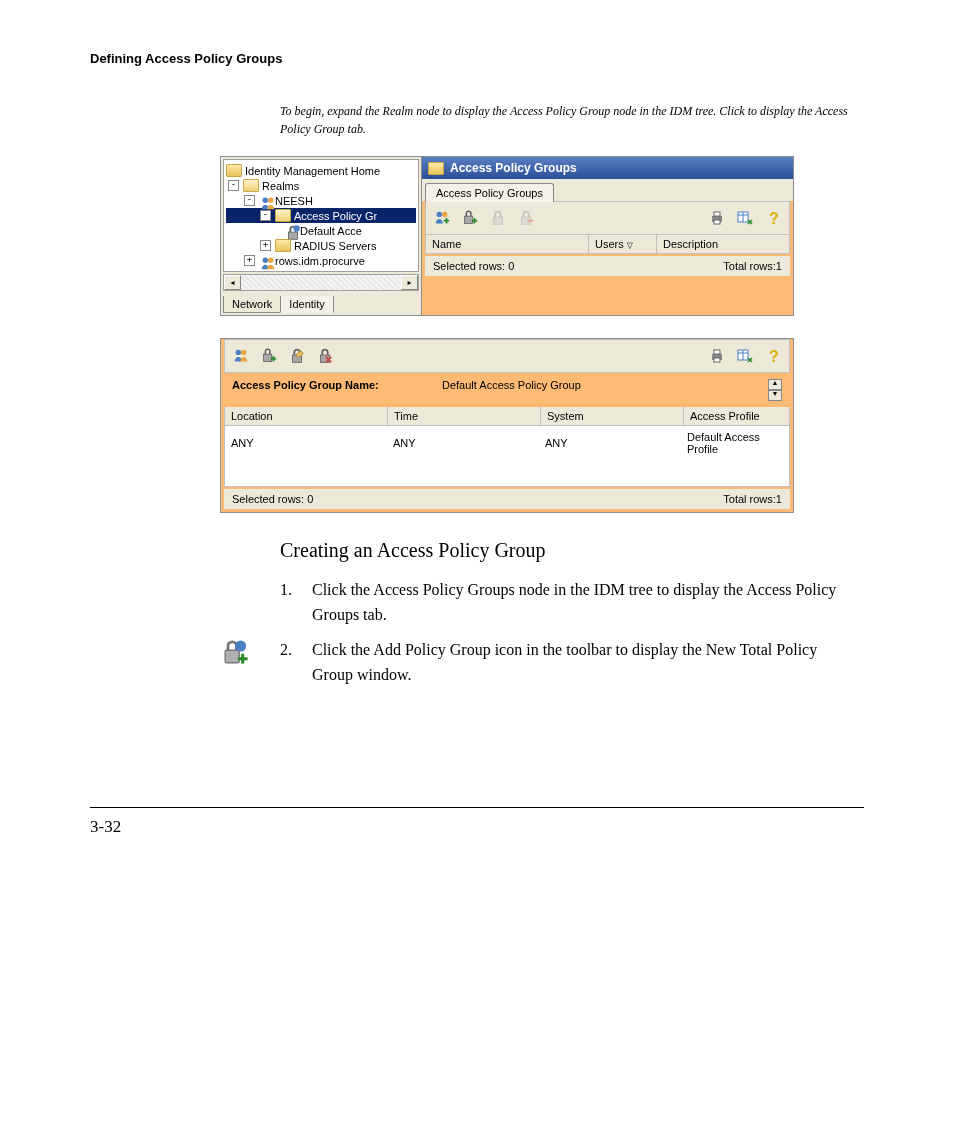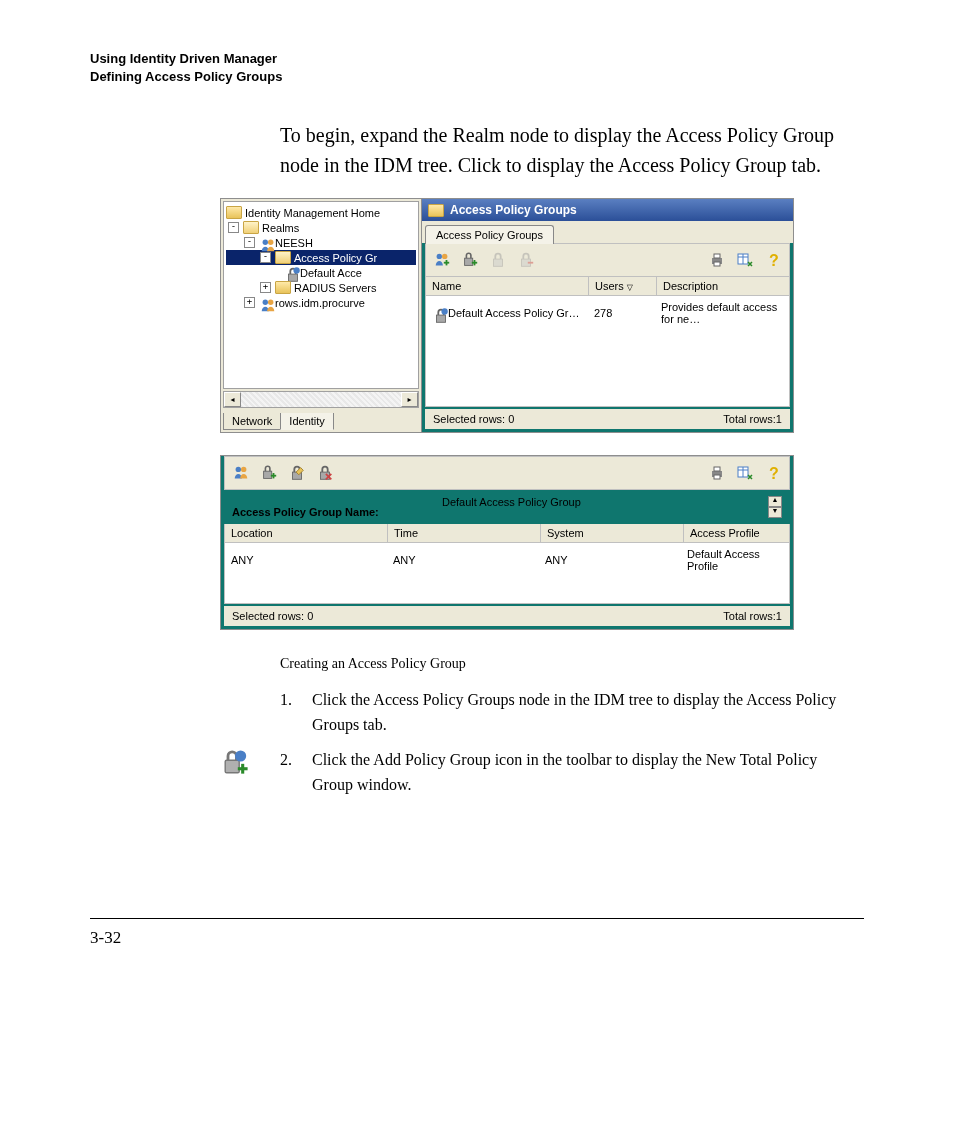--- a/index.html
+++ b/index.html
@@ -3,24 +3,24 @@
 <meta charset="utf-8">
 <style>
   body{
     margin:0;padding:0;background:#fff;
     font-family:Georgia,'Times New Roman',serif;
     font-size:16px;color:#000;width:954px;min-height:1145px;
     position:relative;
   }
   .page{padding:50px 90px 40px 90px;}
   .header{font-family:Arial,Helvetica,sans-serif;font-weight:bold;font-size:13px;line-height:1.4;margin-bottom:34px;}
-  .body-text{margin-left:190px;line-height:1.5;font-size:20px;margin-bottom:18px;}
+  .body-text{margin-left:190px;line-height:1.5;font-size:12px;margin-bottom:18px;font-style:italic;}
   .screenshot{margin-left:130px;margin-bottom:22px;}
   .win{
-    background:#0f766e;border:1px solid #8e8e8e;font-family:Tahoma,Arial,sans-serif;
+    background:#fdba74;border:1px solid #8e8e8e;font-family:Tahoma,Arial,sans-serif;
     font-size:11px;color:#000;
   }
   .fig1{display:flex;width:572px;}
   .tree-pane{width:200px;border-right:1px solid #8e8e8e;display:flex;flex-direction:column;background:#ece9d8;}
   .tree-body{background:#fff;border:1px solid #a0a0a0;margin:2px;flex:1;padding:3px 2px;overflow:hidden;white-space:nowrap;}
   .tree-row{display:flex;align-items:center;gap:3px;padding:1px 0;font-size:11px;}
   .tree-row.sel{background:#0a246a;color:#fff;}
   .ico-folder{width:14px;height:11px;display:inline-block;background:linear-gradient(#ffe9a8,#e8c35a);border:1px solid #c9a544;border-radius:1px;}
   .ico-folder.open{background:linear-gradient(#fff3c8,#f0d078);}
   .ico-sm{width:13px;height:13px;display:inline-block;}
@@ -42,43 +42,42 @@
   .tico{width:20px;height:20px;display:inline-flex;align-items:center;justify-content:center;}
   .grid-head{display:flex;background:#ece9d8;margin:0 3px;border:1px solid #c0c0c0;border-top:none;justify-content:center;}
   .gh{padding:3px 6px;border-right:1px solid #c0c0c0;font-size:11px;}
   .grid-body{background:#fff;margin:0 3px;border:1px solid #c0c0c0;border-top:none;min-height:110px;}
   .grid-row{display:flex;padding:3px 0;}
   .gc{padding:2px 6px;font-size:11px;display:flex;align-items:center;gap:3px;}
   .status{display:flex;justify-content:space-between;padding:4px 8px;background:#ece9d8;font-size:11px;margin:2px 3px 3px 3px;}
   .fig2{width:572px;}
   .props-toolbar{background:#ece9d8;padding:6px;display:flex;align-items:center;justify-content:space-between;border:1px solid #c0c0c0;margin:0 3px;}
   .label-row{padding:6px 8px;font-size:11px;margin:0 3px;display:flex;}
-  .label-row b{min-width:210px;margin-top:10px;}
+  .label-row b{min-width:210px;}
   .spinner{width:14px;display:flex;flex-direction:column;margin-left:auto;}
   .spin-btn{height:9px;border:1px solid #888;background:#ece9d8;font-size:7px;line-height:6px;text-align:center;}
-  .section-title{margin-left:190px;font-size:14px;margin-top:26px;margin-bottom:16px;}
+  .section-title{margin-left:190px;font-size:20px;margin-top:26px;margin-bottom:16px;}
   .step{margin-left:190px;display:flex;gap:12px;line-height:1.55;font-size:16px;margin-bottom:10px;padding-right:20px;}
   .step .num{min-width:20px;}
   .step-icon{position:absolute;left:220px;width:30px;height:30px;display:inline-flex;align-items:center;justify-content:center;}
   .footer-line{border-top:1px solid #000;margin-top:120px;height:1px;}
   .page-num{font-size:17px;margin-top:8px;}
   
   .svg-users{width:18px;height:18px;}
   .svg-lock{width:18px;height:18px;}
   .svg-print{width:16px;height:16px;}
   .svg-grid{width:16px;height:16px;}
   .svg-help{width:16px;height:16px;}
   .dim{opacity:0.45;}
 </style>
 </head>
 <body>
 
 <div class="page">
   <div class="header">
-    <div>Using Identity Driven Manager</div>
     <div>Defining Access Policy Groups</div>
   </div>
 
   <div class="body-text">To begin, expand the Realm node to display the Access Policy Group node in the IDM tree. Click to display the Access Policy Group tab.</div>
 
   <div class="screenshot">
     <div class="win fig1">
 
       <div class="tree-pane">
         <div class="tree-body">
@@ -202,34 +201,20 @@
                 <svg class="svg-help" viewBox="0 0 16 16">
                   <text x="4" y="14" font-size="16" font-weight="bold" fill="#e0b000">?</text>
                 </svg>
               </span>
           </div>
         </div>
         <div class="grid-head">
           <div class="gh" style="width:150px">Name</div>
           <div class="gh" style="width:55px"><span>Users</span> <span style="font-size:8px">▽</span></div>
           <div class="gh" style="flex:1;border-right:none">Description</div>
-        </div>
-        <div class="grid-body">
-          <div class="grid-row">
-            <div class="gc" style="width:150px">
-              <span class="ico-sm"><svg class="svg-lock" viewBox="0 0 20 20">
-                    <rect x="5" y="9" width="10" height="8" fill="#a8a8a8" stroke="#666"></rect>
-                    <path d="M7 9V6a3 3 0 016 0v3" fill="none" stroke="#666" stroke-width="2"></path>
-                    <circle cx="14" cy="5" r="3.5" fill="#4a7fc6"></circle>
-                  </svg></span>
-              <span>Default Access Policy Gr…</span>
-            </div>
-            <div class="gc" style="width:55px">278</div>
-            <div class="gc" style="flex:1">Provides default access for ne…</div>
-          </div>
         </div>
         <div class="status">
           <span>Selected rows: 0</span>
           <span>Total rows:1</span>
         </div>
       </div>
     </div>
   </div>
 
 

